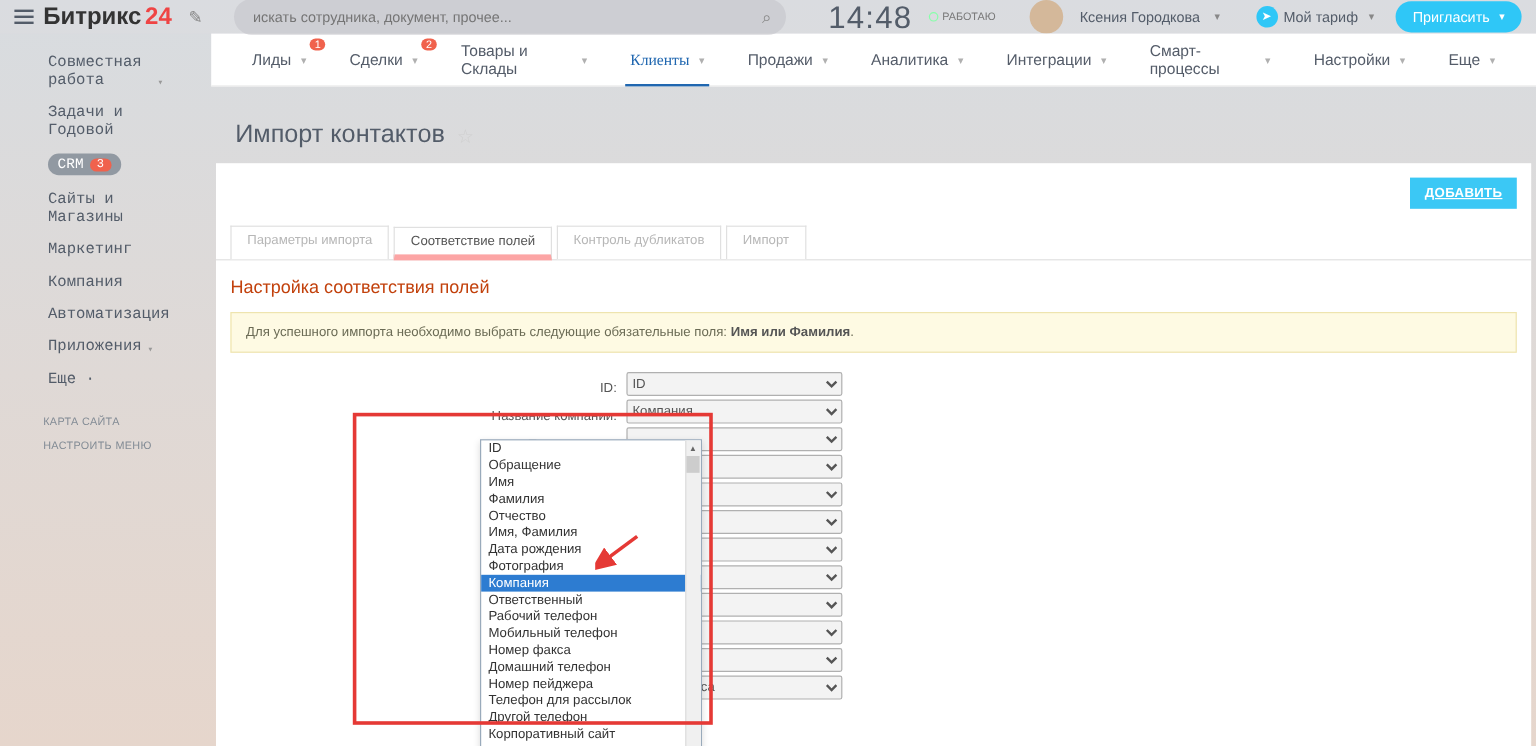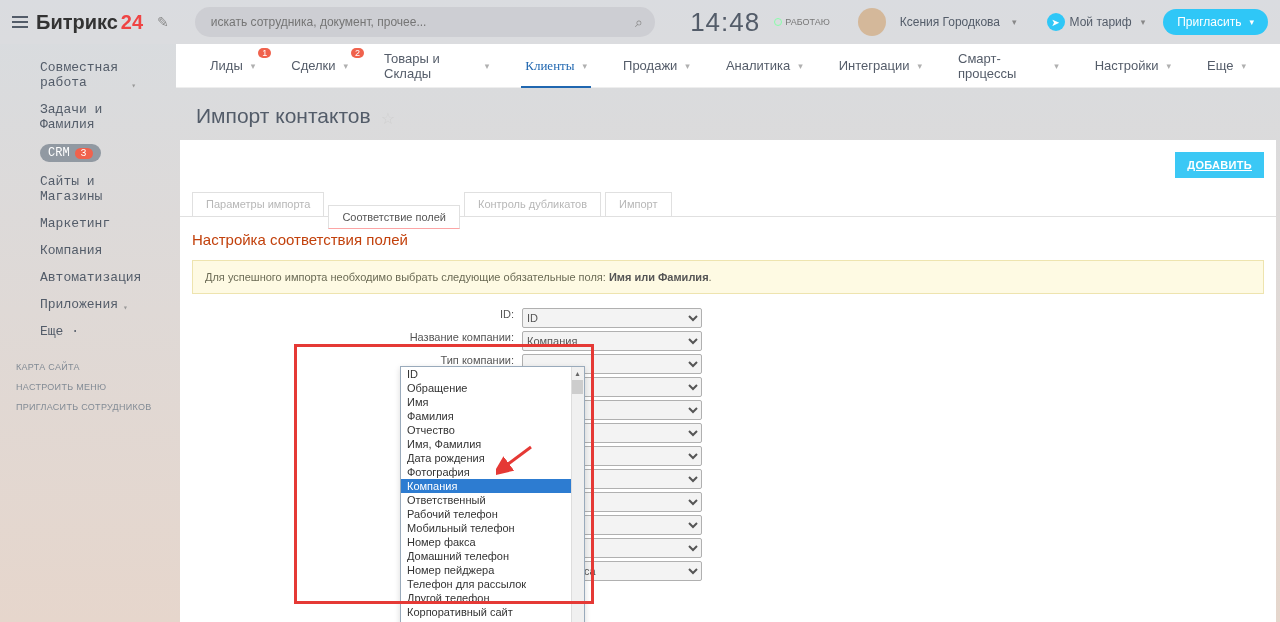--- a/index.html
+++ b/index.html
@@ -1,18 +1,18 @@
 <!DOCTYPE html>
 <html><head>
 <meta charset="utf-8">
 <style>
 * { box-sizing: border-box; margin: 0; padding: 0; }
 body { font-family: "Helvetica Neue", Arial, sans-serif; font-size: 13px; color: #333; background: linear-gradient(180deg, #d8dce0 0%, #e6d6cc 100%); width: 1280px; height: 622px; overflow: hidden; position: relative; }
 
-.topbar { height: 44px; display: flex; align-items: center; padding: 0 12px; gap: 8px; background: rgba(220,220,224,0.6); }
+.topbar { height: 28px; display: flex; align-items: center; padding: 0 12px; gap: 8px; background: rgba(220,220,224,0.6); }
 .menu-icon { width: 16px; height: 12px; display: flex; flex-direction: column; justify-content: space-between; cursor: pointer; }
 .menu-icon span { height: 2px; background: #535c69; }
 .logo { font-size: 20px; font-weight: 600; color: #333; display: flex; align-items: baseline; gap: 3px; }
 .logo .l24 { color: #ef4444; }
 .edit-icon { color: #888; margin-left: 6px; font-size: 14px; }
 .search-wrap { flex: 0 0 460px; margin-left: 18px; position: relative; }
 .search-input { width: 100%; height: 30px; border: none; border-radius: 16px; background: rgba(200,200,205,0.7); padding: 0 34px 0 16px; font-size: 12px; color: #555; }
 .search-icon { position: absolute; right: 12px; top: 7px; color: #8a8a8a; font-size: 14px; }
 .clock { margin-left: auto; font-size: 26px; font-weight: 200; color: #535c69; letter-spacing: 1px; }
 .work-status { font-size: 9px; color: #777; margin-left: 6px; display: flex; align-items: center; gap: 3px; }
@@ -23,50 +23,50 @@
 .tariff-btn { margin-left: 22px; display: flex; align-items: center; gap: 5px; font-size: 12px; color: #535c69; cursor: pointer; }
 .tariff-btn .rocket { width: 18px; height: 18px; background: #2fc7f7; border-radius: 50%; display: flex; align-items: center; justify-content: center; color: #fff; font-size: 10px; }
 .invite-btn { margin-left: 10px; background: #2fc7f7; color: #fff; border: none; border-radius: 14px; height: 26px; padding: 0 14px; font-size: 12px; cursor: pointer; display: flex; align-items: center; gap: 4px; }
 
 .layout { display: flex; height: calc(622px - 44px); }
 .sidebar { width: 176px; padding: 10px 0; }
 .sidebar .item { padding: 6px 40px; font-size: 13px; color: #535c69; cursor: pointer; display: flex; align-items: flex-end; gap: 5px; font-family: Liberation Mono, monospace; }
 .sidebar .item .sub-chev { font-size: 8px; color: #999; }
 .crm-badge { display: inline-flex; align-items: center; background: #9199a2; color: #fff; border-radius: 10px; padding: 2px 8px 2px 8px; gap: 5px; font-size: 12px; }
 .crm-badge .cnt { background: #f0624d; border-radius: 8px; padding: 0 6px; font-size: 10px; }
-.sidebar .small { padding: 5px 16px; font-size: 9px; color: #828b95; letter-spacing: 0.3px; }
+.sidebar .small { padding: 5px 36px; font-size: 9px; color: #828b95; letter-spacing: 0.3px; }
 .sidebar .sep { height: 12px; }
 
 .main { flex: 1; display: flex; flex-direction: column; }
 .tabs-bar { height: 44px; background: #fff; display: flex; align-items: center; padding: 0 16px; border-bottom: 1px solid #eee; }
 .tab { position: relative; padding: 0 10px; height: 44px; display: flex; align-items: center; gap: 4px; font-size: 13px; color: #545c69; cursor: pointer; margin: 0 8px; }
 .tab.active { color: #2067b0; font-family: Liberation Serif, serif; }
 .tab.active::after { content: ""; position: absolute; bottom: 0; left: 6px; right: 6px; height: 2px; background: #2067b0; }
 .tab .chev { color: #b0b0b0; }
 .tab .badge { position: absolute; top: 4px; right: -6px; background: #f0624d; color: #fff; border-radius: 8px; font-size: 9px; padding: 0 4px; }
 
-.page-title-row { padding: 16px 20px 8px; display: flex; align-items: flex-end; gap: 10px; }
+.page-title-row { padding: 28px 20px 8px; display: flex; align-items: flex-end; gap: 10px; }
 .page-title { font-size: 21px; font-weight: 300; color: #535c69; }
 .star { color: #cfcfcf; font-size: 16px; }
 
 .content-card { background: #fff; margin: 4px 4px 0 4px; padding: 12px 0 0 0; min-height: 500px; position: relative; }
 .add-btn-row { display: flex; justify-content: flex-end; padding: 0 12px 10px; }
 .add-btn { background: #3bc8f5; color: #fff; border: none; font-size: 11px; font-weight: 600; padding: 7px 12px; cursor: pointer; letter-spacing: 0.3px; text-decoration: underline; }
 
 .step-tabs { display: flex; gap: 4px; padding: 4px 12px 0; }
 .step-tab { border: 1px solid #e0e0e0; border-bottom: none; padding: 5px 13px; font-size: 11px; color: #b7b7b7; background: #fff; cursor: pointer; }
-.step-tab.active { color: #555; border-bottom: 1px solid #fca5a5; position: relative; top: 13px; }
+.step-tab.active { color: #555; border-bottom: 5px solid #fca5a5; position: relative; top: 1px; }
 .step-body { border-top: 1px solid #e0e0e0; padding: 14px 12px 20px; }
 
 .section-title { font-size: 15px; color: #c2410c; margin-bottom: 12px; }
 .warning { background: #fefae3; border: 1px solid #eee4af; padding: 10px 12px; font-size: 11px; color: #6b6b55; margin-bottom: 14px; }
 .warning b { color: #555; }
 
 .field-grid { display: flex; flex-direction: column; gap: 1px; padding-left: 100px; position: relative; }
-.field-row { display: flex; align-items: flex-start; height: 22px; }
+.field-row { display: flex; align-items: flex-end; height: 22px; }
 .field-lbl { width: 230px; text-align: right; padding-right: 8px; font-size: 11px; color: #555; }
 .field-sel { width: 180px; height: 20px; font-size: 11px; border: 1px solid #b0b0b0; background: #f3f3f3; color: #555; border-radius: 2px; }
 
 .highlight-box { position: absolute; border: 3px solid #e53935; left: 294px; top: 344px; width: 300px; height: 260px; pointer-events: none; z-index: 50; }
 .dropdown-pop { position: absolute; left: 400px; top: 366px; width: 185px; background: #fff; border: 1px solid #9ab; z-index: 40; font-size: 11px; box-shadow: 0 2px 6px rgba(0,0,0,0.15); }
 .dropdown-pop .opt { padding: 1px 6px; color: #333; cursor: pointer; }
 .dropdown-pop .opt.sel { background: #2d7cd1; color: #fff; }
 .dropdown-pop .scroll-track { position: absolute; right: 0; top: 0; bottom: 0; width: 13px; background: #f0f0f0; border-left: 1px solid #ddd; }
 .dropdown-pop .scroll-thumb { position: absolute; right: 1px; top: 1px; width: 11px; height: 14px; background: #cdcdcd; }
 .dropdown-pop .scroll-btn { position: absolute; right: 0; width: 13px; height: 13px; font-size: 8px; color: #666; display: flex; align-items: center; justify-content: center; }
@@ -110,21 +110,21 @@
 </div>
 
 <div class="layout">
 
   <div class="sidebar">
     <div class="item">
         <span>Совместная работа</span>
         <span class="sub-chev">▾</span>
       </div>
     <div class="item">
-        <span>Задачи и Фамилия</span>
+        <span>Задачи и Годовой</span>
       </div>
     <div class="item">
       <span class="crm-badge">
           <span>CRM</span>
           <span class="cnt">3</span>
         </span>
     </div>
     <div class="item">
         <span>Сайты и Магазины</span>
       </div>
@@ -140,21 +140,20 @@
     <div class="item">
         <span>Приложения</span>
         <span class="sub-chev">▾</span>
       </div>
     <div class="item">
         <span>Еще ·</span>
       </div>
     <div class="sep"></div>
     <div class="small">КАРТА САЙТА</div>
     <div class="small">НАСТРОИТЬ МЕНЮ</div>
-    <div class="small">ПРИГЛАСИТЬ СОТРУДНИКОВ</div>
   </div>
 
   <div class="main">
     <div class="tabs-bar" id="tabs-bar">
         <div class="tab">
           <span>Лиды</span>
           <span class="chev">▾</span>
           <span class="badge">1</span>
         </div>
         <div class="tab">

